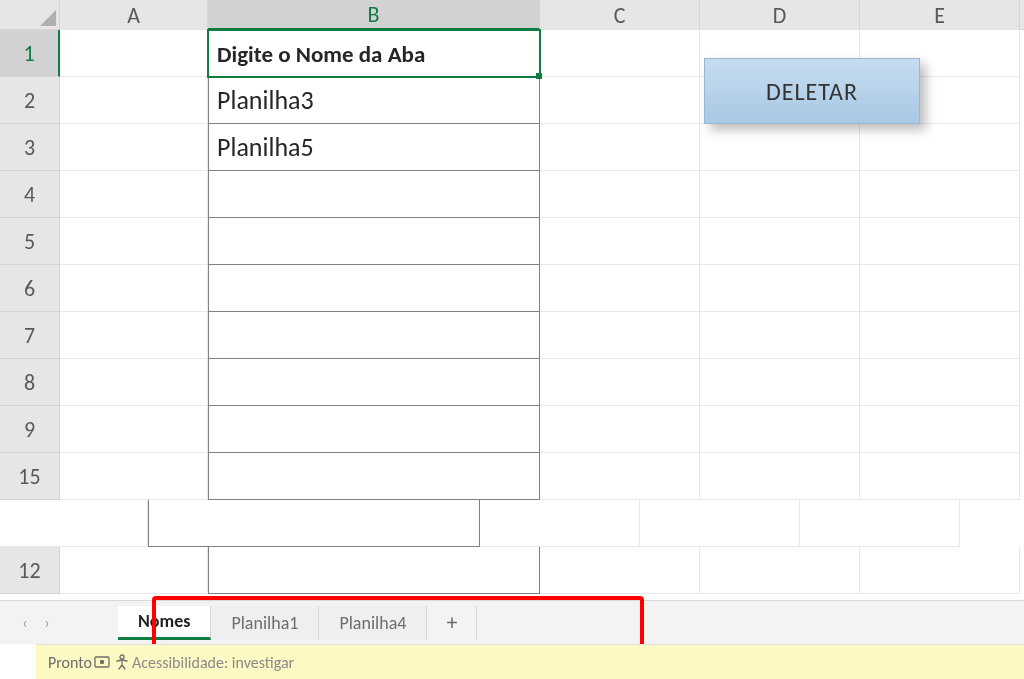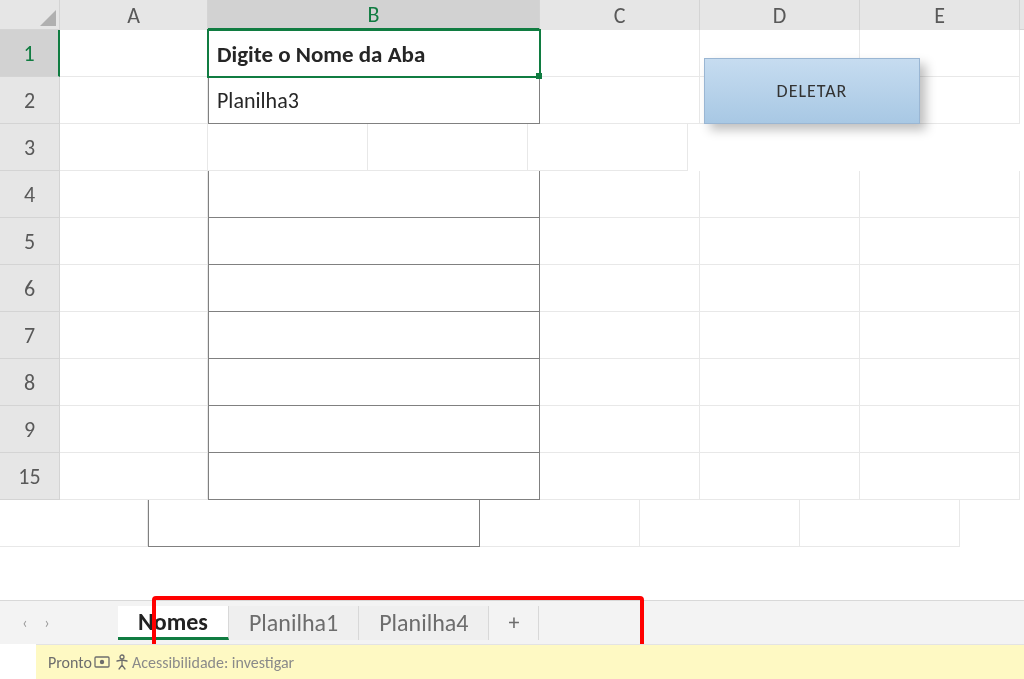--- a/index.html
+++ b/index.html
@@ -68,21 +68,21 @@
     border-bottom:1px solid #d4d4d4;
     display:flex;align-items:center;justify-content:center;
     font-size:22px;color:#595959;
   }
   .row-head.sel{background:#d2d2d2;color:#107c41;border-right:2px solid #107c41;}
   .cell{
     height:47px;
     border-right:1px solid #e8e8e8;
     border-bottom:1px solid #e8e8e8;
     padding:4px 8px;
-    font-size:22px;
+    font-size:26px;
     display:flex;align-items:center;
     background:#fff;
   }
   
   .tcell{
     border:1px solid #808080;
     border-top:none;
   }
   .tcell.header{
     border-top:1px solid #808080;
@@ -103,21 +103,21 @@
   }
 
   
   .del-btn{
     position:absolute;
     left:704px; top:58px;
     width:216px; height:66px;
     background:linear-gradient(#c6dcf0,#a8c8e4);
     border:1px solid #9ab6d3;
     display:flex;align-items:center;justify-content:center;
-    font-size:18px;
+    font-size:24px;
     letter-spacing:1px;
     box-shadow:6px 6px 10px rgba(0,0,0,.25);
     color:#333;
   }
 
   
   .tabbar{
     position:absolute;
     left:0; top:600px;
     width:1024px; height:44px;
@@ -131,21 +131,21 @@
     width:22px;height:22px;
     display:flex;align-items:center;justify-content:center;
     color:#9a9a9a;font-size:16px;
     cursor:default;
   }
   .navarrow + .navarrow{margin-right:60px}
   .tab{
     padding:0 20px;
     height:34px;
     display:flex;align-items:center;
-    font-size:24px;
+    font-size:18px;
     color:#6d6d6d;
     border-right:1px solid #d8d8d8;
     background:#efefef;
   }
   .tab.active{
     background:#fff;
     color:#222;
     font-weight:700;
     border-bottom:3px solid #107c41;
   }
@@ -214,20 +214,21 @@
       <div class="cell cA"></div>
       <div class="cell cB tcell">Planilha3</div>
       <div class="cell cC"></div>
       <div class="cell cD"></div>
       <div class="cell cE"></div>
     </div>
 
     <div class="row">
       <div class="row-head">3</div>
       <div class="cell cA"></div>
+      <div class="cell cB tcell">Planilha5</div>
       <div class="cell cC"></div>
       <div class="cell cD"></div>
       <div class="cell cE"></div>
     </div>
 
     <div class="row">
       <div class="row-head">4</div>
       <div class="cell cA"></div>
       <div class="cell cB tcell"></div>
       <div class="cell cC"></div>
@@ -276,20 +277,28 @@
     </div>
     <div class="row">
       <div class="row-head">15</div>
       <div class="cell cA"></div>
       <div class="cell cB tcell"></div>
       <div class="cell cC"></div>
       <div class="cell cD"></div>
       <div class="cell cE"></div>
     </div>
     <div class="row">
+      <div class="cell cA"></div>
+      <div class="cell cB tcell"></div>
+      <div class="cell cC"></div>
+      <div class="cell cD"></div>
+      <div class="cell cE"></div>
+    </div>
+    <div class="row">
+      <div class="row-head">12</div>
       <div class="cell cA"></div>
       <div class="cell cB tcell"></div>
       <div class="cell cC"></div>
       <div class="cell cD"></div>
       <div class="cell cE"></div>
     </div>
   </div>
 
   <div class="del-btn">DELETAR</div>
 </div>

